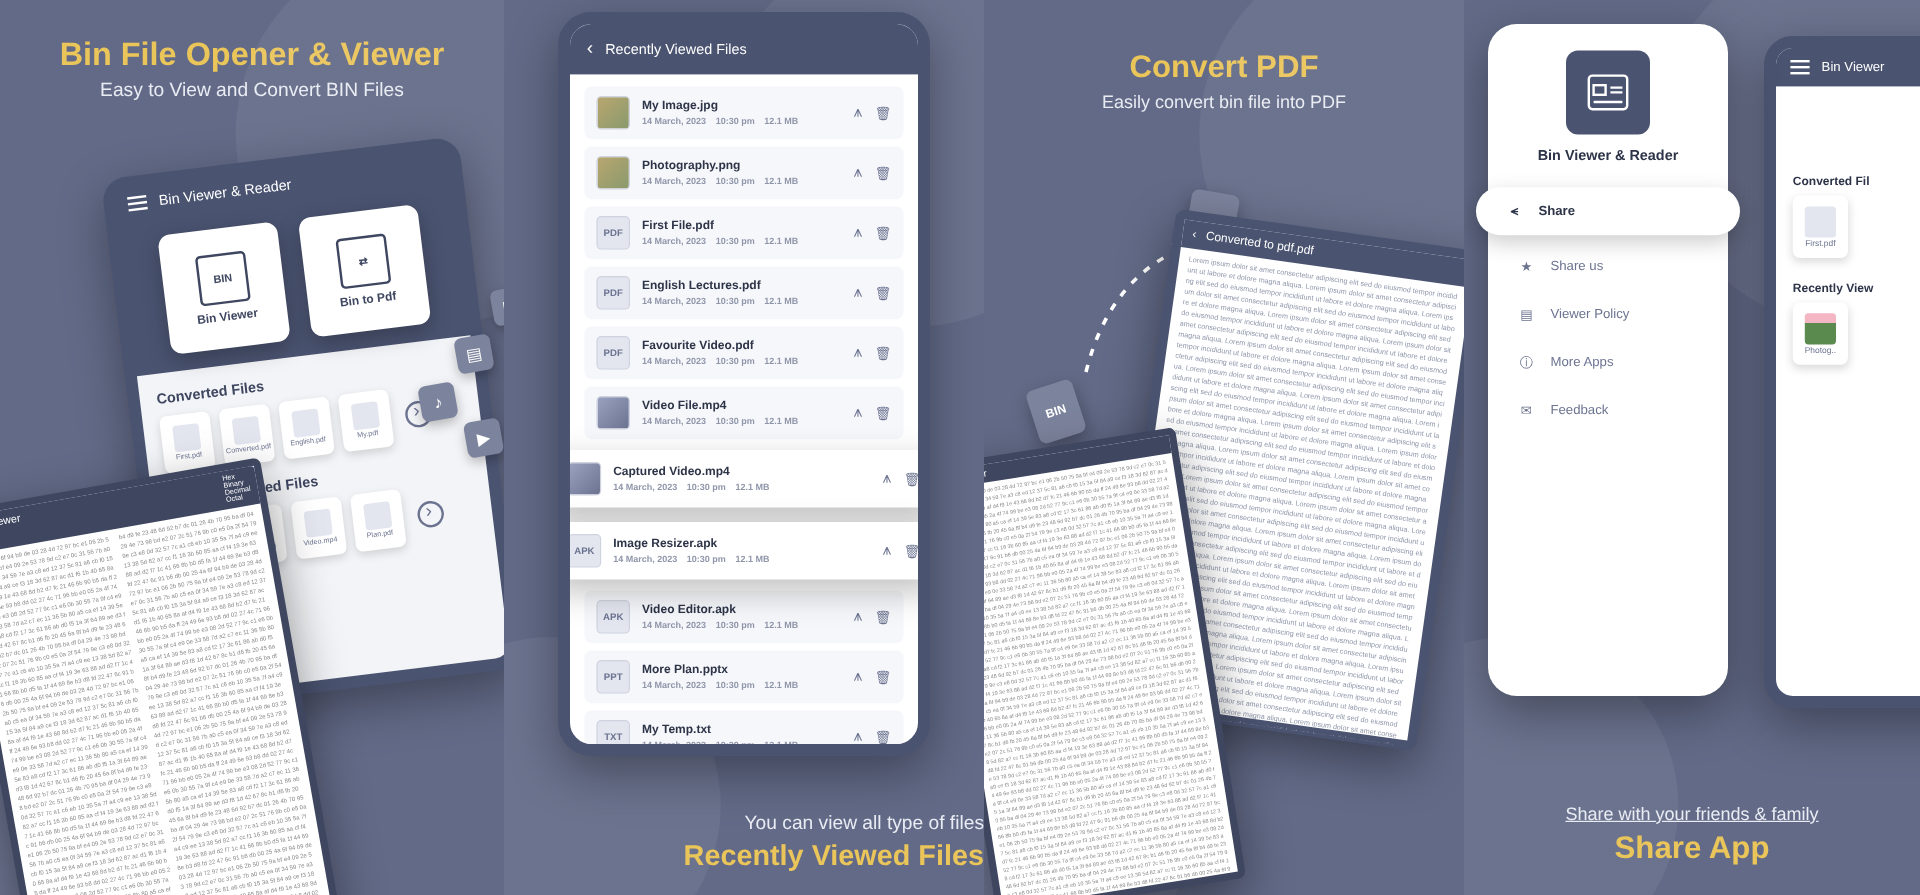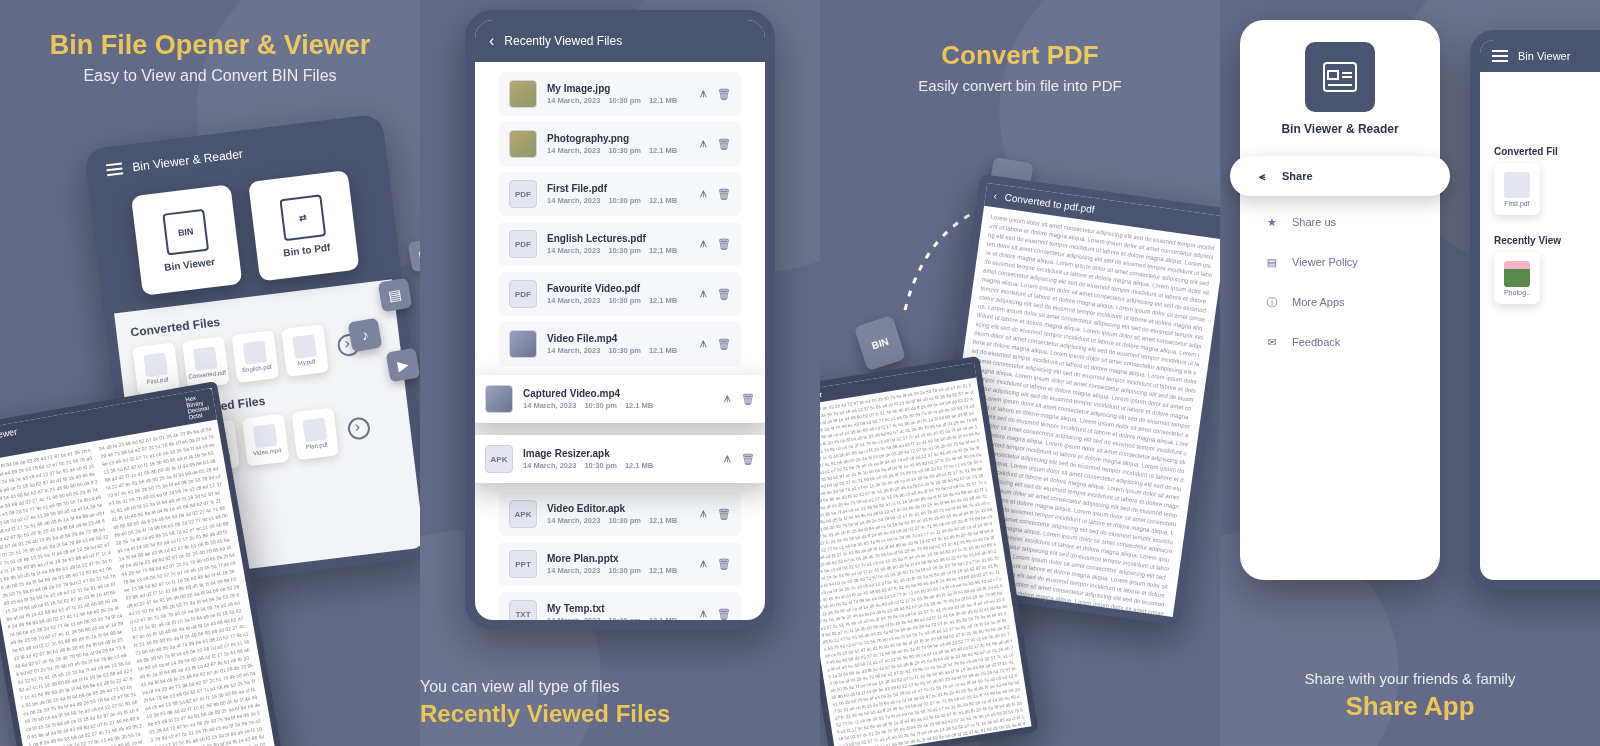--- a/index.html
+++ b/index.html
@@ -45,31 +45,31 @@
 .mini4 { left: 388px; top: 350px; }
 
 .hex { position: absolute; left: -30px; top: 270px; width: 260px; height: 480px; transform: rotate(-10deg); background: #fff; border: 6px solid #3e4660; border-radius: 6px; box-shadow: 0 14px 40px rgba(0,0,0,.4); padding: 6px; }
 .hex .hbar { background: #3e4660; color: #fff; font-size: 9px; padding: 4px 6px; border-radius: 3px 3px 0 0; margin: -6px -6px 4px; display: flex; justify-content: space-between; }
 .hex .cols { font-size: 5px; color: #888; line-height: 8px; columns: 2; column-gap: 6px; height: 440px; overflow: hidden; word-break: break-all; }
 
 
 .p2 .phoneB { position: absolute; left: 50%; top: 10px; transform: translateX(-50%); width: 310px; height: 620px; background: #fff; border: 10px solid #4a5370; border-radius: 28px; box-shadow: 0 14px 40px rgba(0,0,0,.35); overflow: hidden; }
 .pb-top { background: #4a5370; color: #fff; font-size: 12px; padding: 12px 14px; display: flex; align-items: center; gap: 10px; }
 .pb-top .bk { font-size: 16px; }
-.flist { padding: 10px 24px; display: flex; flex-direction: column; gap: 6px; }
+.flist { padding: 10px 12px; display: flex; flex-direction: column; gap: 6px; }
 .frow { background: #f6f7fa; border-radius: 6px; padding: 8px 10px; display: flex; align-items: center; gap: 10px; }
 .frow.pop { background: #fff; border-radius: 10px; box-shadow: 0 10px 28px rgba(0,0,0,.25); margin: 3px -30px; width: calc(100% + 60px); padding: 10px 16px; z-index: 5; position: relative; }
 .fthumb { width: 28px; height: 28px; background: #e3e6ef; border-radius: 4px; border: 1px solid #cfd3df; flex: none; display: flex; align-items: center; justify-content: center; font-size: 8px; color: #6b7390; font-weight: 700; }
 .fthumb.img { background: linear-gradient(135deg,#b8a670,#8a9a6d); }
 .fthumb.vid { background: linear-gradient(135deg,#9aa2c0,#6b7390); }
 .finfo { flex: 1; min-width: 0; }
 .fname { font-size: 10px; color: #2d3448; font-weight: 600; }
 .fmeta { font-size: 7.5px; color: #9097ab; margin-top: 2px; display: flex; gap: 8px; font-weight: bold; }
 .facts { display: flex; gap: 10px; color: #6b7390; font-size: 13px; }
-.p2 .foot { position: absolute; bottom: 18px; left: 0; right: 0; text-align: left; }
+.p2 .foot { position: absolute; bottom: 18px; left: 0; right: 0; text-align: right; }
 .p2 .ft1 { color: #e9ecf3; font-size: 16px; }
 .p2 .ft2 { color: #eac55a; font-size: 24px; font-weight: 700; margin-top: 4px; }
 
 
 .p3 .t1 { font-size: 26px; padding-top: 40px; }
 .p3 .t2 { font-size: 15px; margin-top: 6px; }
 .p3-stack { position: absolute; left: 50%; top: 130px; width: 360px; height: 560px; transform: translateX(-50%); }
 .pdfdoc { position: absolute; right: -10px; top: 60px; width: 260px; height: 420px; background: #fff; border: 8px solid #4a5370; border-radius: 8px; transform: rotate(8deg); box-shadow: 0 14px 40px rgba(0,0,0,.4); padding: 8px; }
 .pdfdoc .ph { background: #4a5370; color: #fff; font-size: 10px; padding: 6px 8px; margin: -8px -8px 6px; display: flex; align-items: center; gap: 8px; }
 .pdfdoc .bb { font-size: 6px; line-height: 9px; color: #9097ab; height: 380px; overflow: hidden; word-break: break-all; }
@@ -93,21 +93,21 @@
 .drow { display: flex; align-items: center; gap: 12px; padding: 10px 10px; font-size: 11px; color: #6b7390; border-radius: 20px; }
 .drow.on { background: #fff; box-shadow: 0 6px 18px rgba(0,0,0,.2); color: #2d3448; font-weight: 600; margin: 4px -24px; padding: 12px 24px; }
 .dic { width: 16px; height: 16px; display: flex; align-items: center; justify-content: center; color: inherit; }
 .peek { position: absolute; right: -80px; top: 10px; width: 210px; height: 560px; background: #fff; border: 10px solid #4a5370; border-radius: 24px; overflow: hidden; z-index: 1; box-shadow: 0 14px 40px rgba(0,0,0,.35); }
 .peek .bar { background: #4a5370; color: #fff; font-size: 11px; padding: 10px 12px; display: flex; align-items: center; gap: 10px; }
 .peek .bod { padding: 14px; font-size: 10px; color: #2d3448; }
 .peek .th { width: 46px; height: 52px; background: #fff; border-radius: 6px; box-shadow: 0 3px 8px rgba(0,0,0,.15); margin-top: 6px; display: flex; flex-direction: column; align-items: center; justify-content: center; gap: 2px; font-size: 7px; color: #6b7390; }
 .peek .th .sq { width: 26px; height: 26px; background: #e3e6ef; border-radius: 3px; }
 .peek .th .sq.im { background: linear-gradient(#f5b6c4 30%,#5a8a4e 30%); }
 .p4 .foot { position: absolute; bottom: 24px; left: 0; right: 0; text-align: center; }
-.p4 .ft1 { color: #e9ecf3; font-size: 15px; }
+.p4 .ft1 { color: #e9ecf3; font-size: 15px; text-decoration: underline; }
 .p4 .ft2 { color: #eac55a; font-size: 26px; font-weight: 700; margin-top: 4px; }
 
 
 .g-share::before { content: "⪪"; transform: rotate(90deg); display: inline-block; }
 .g-trash::before { content: "🗑"; font-size: 11px; }
 </style>
 </head>
 <body>
 
 <div class="panel p1">

